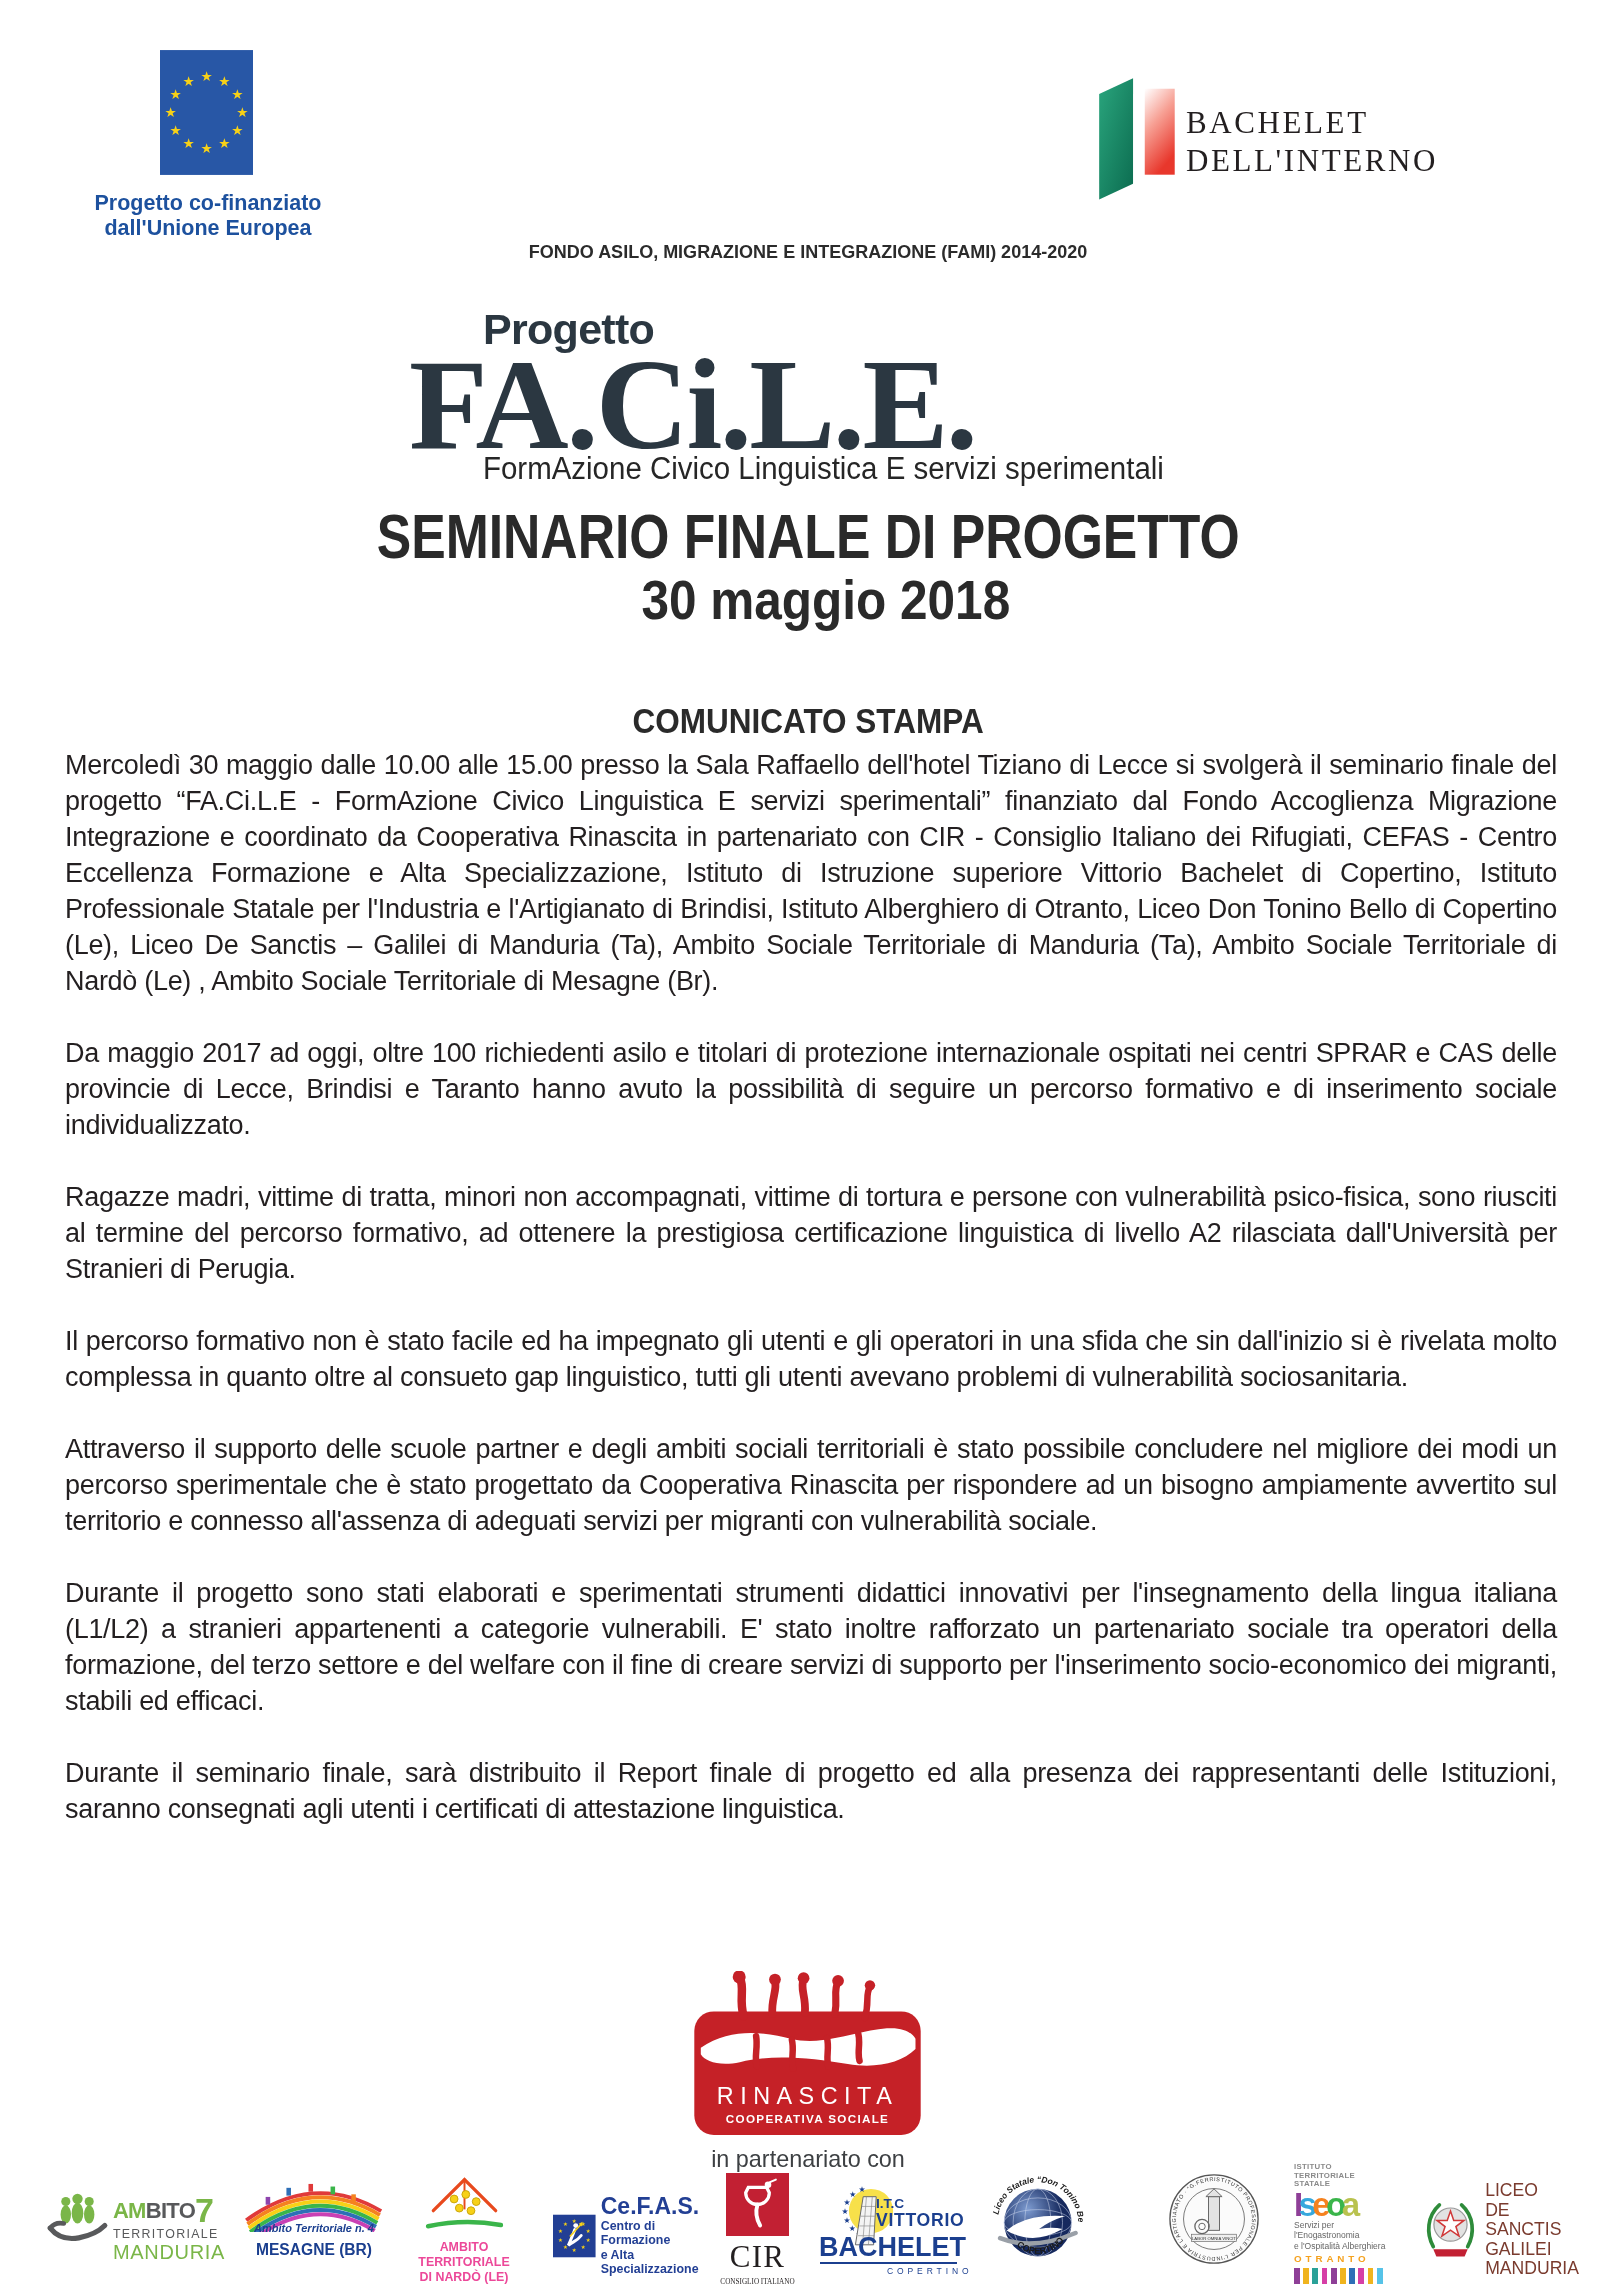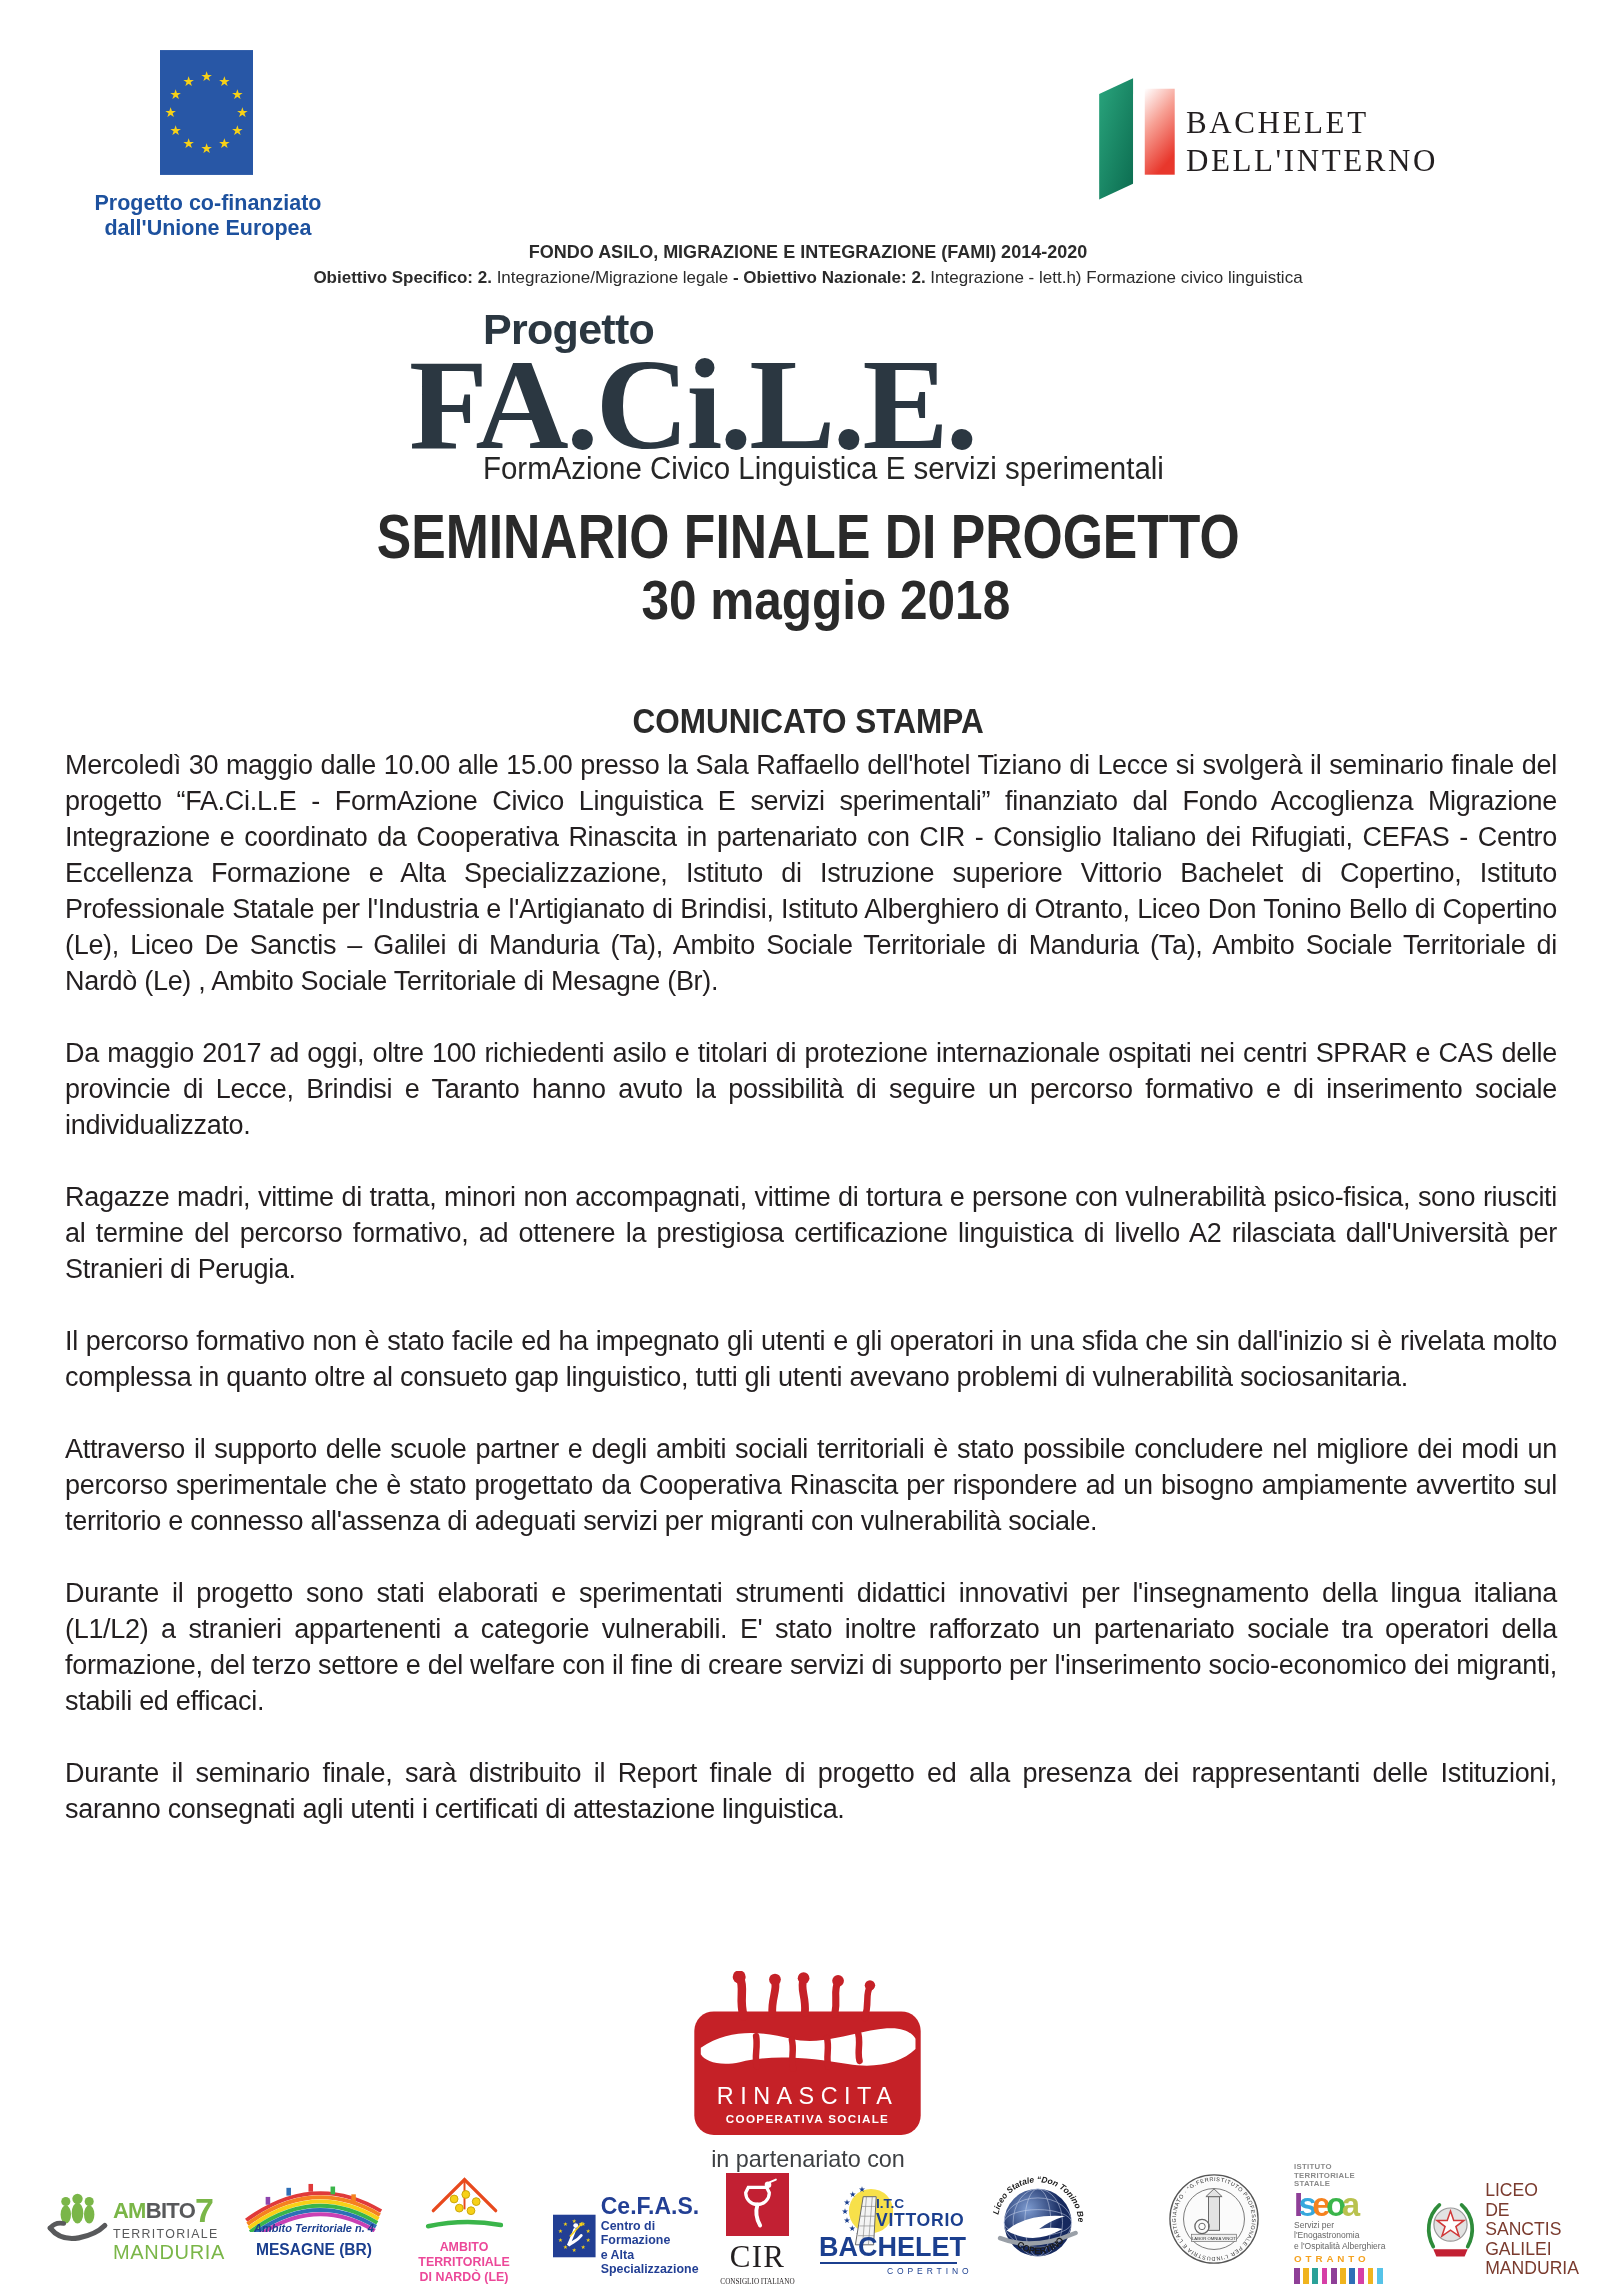--- a/index.html
+++ b/index.html
@@ -138,23 +138,20 @@
       <polygon points="0,26 52,2 52,164 0,188" fill="url(#gGreen)"></polygon>
       <rect x="70" y="18" width="46" height="132" fill="url(#gRed)"></rect>
     </svg>
   </div>
   <div class="abs ministry-text">
     <div>BACHELET</div>
     <div>DELL'INTERNO</div>
   </div>
 
   <div class="abs center fami1">FONDO ASILO, MIGRAZIONE E INTEGRAZIONE (FAMI) 2014-2020</div>
-  <div class="abs center fami2">
-    <b>Obiettivo Specifico: 2.</b><span> Integrazione/Migrazione legale </span><b>- Obiettivo Nazionale: 2.</b><span> Integrazione - lett.h) Formazione civico linguistica</span>
-  </div>
 
   <div class="abs kicker">Progetto</div>
   <div class="abs acronym">FA.Ci.L.E.</div>
   <div class="abs subtitle">FormAzione Civico Linguistica E servizi sperimentali</div>
 
   <div class="abs center sem-title"><span class="cond">SEMINARIO FINALE DI PROGETTO</span></div>
   <div class="abs center sem-date"><span class="cond9">30 maggio 2018</span></div>
   <div class="abs center press-heading"><span class="cond9">COMUNICATO STAMPA</span></div>
 
   <div class="abs body-copy">

